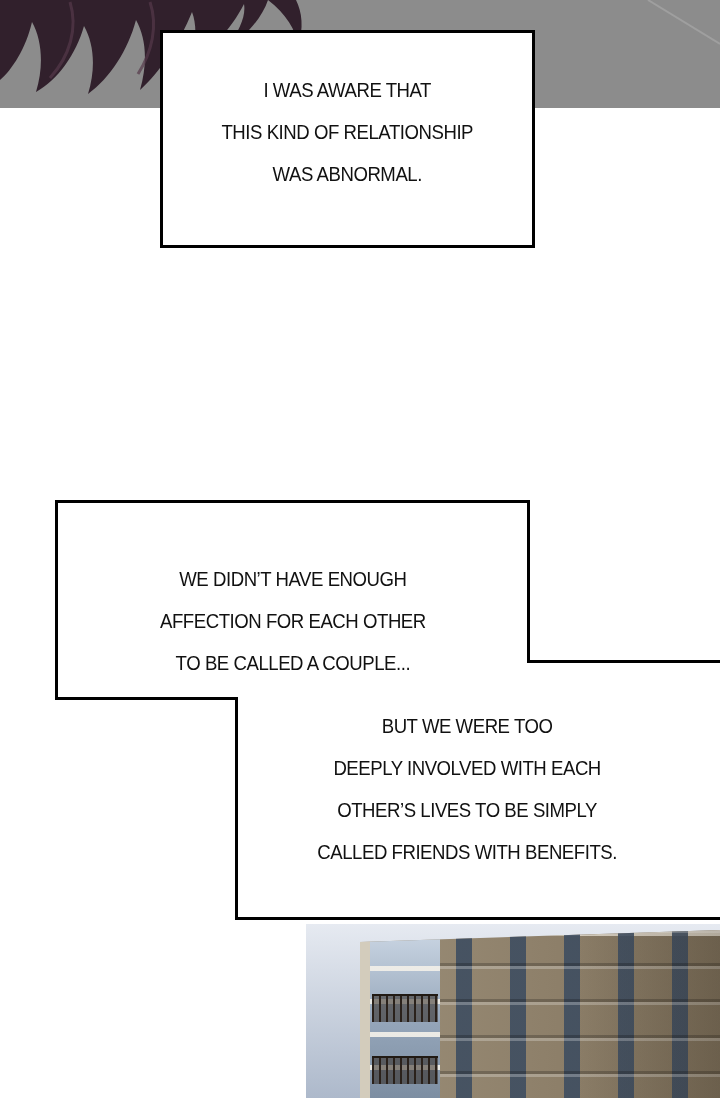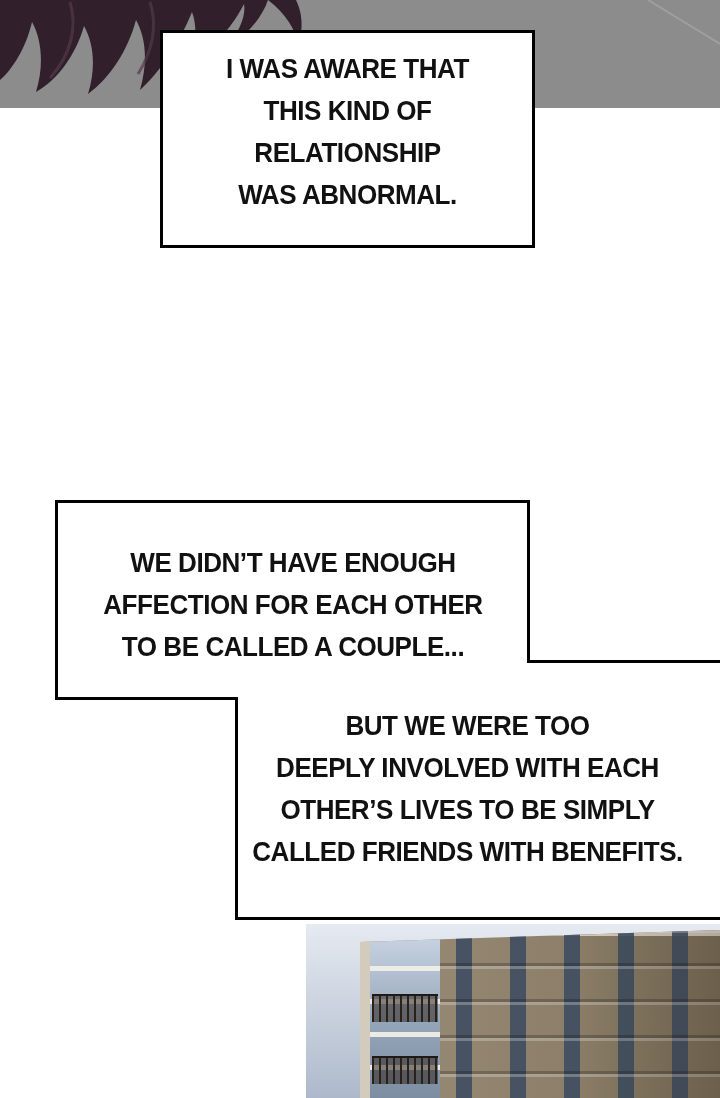--- a/index.html
+++ b/index.html
@@ -23,29 +23,29 @@
     position:absolute;left:0;top:0;width:720px;height:1098px;
     pointer-events:none;
   }
 
   
   .caption-text{
     position:absolute;
     display:flex;align-items:center;justify-content:center;
     text-align:center;
     color:var(--text,#111111);
-    font-weight:700;
-    font-size:28px;
+    font-weight:400;
+    font-size:20px;
     line-height:42px;
     letter-spacing:-0.5px;
     box-sizing:border-box;
   }
   .cap-lines{transform:scaleX(0.93);transform-origin:center;}
   #cap1{left:160px;top:30px;width:375px;height:217px;padding-bottom:14px;}
-  #cap2{left:55px;top:508px;width:476px;height:200px;padding-bottom:6px;justify-content:center;}
+  #cap2{left:55px;top:524px;width:476px;height:200px;padding-bottom:6px;justify-content:center;}
   #cap3{left:225px;top:660px;width:485px;height:258px;}
 
   
   .bottom-panel{
     position:absolute;left:306px;top:924px;width:414px;height:174px;
     background:linear-gradient(180deg,var(--sky-light,#e6eaf1) 0%,var(--sky-mid,#adb9cb) 100%);
     overflow:hidden;
   }
   .building{
     position:absolute;left:54px;top:6px;right:0;bottom:0;

